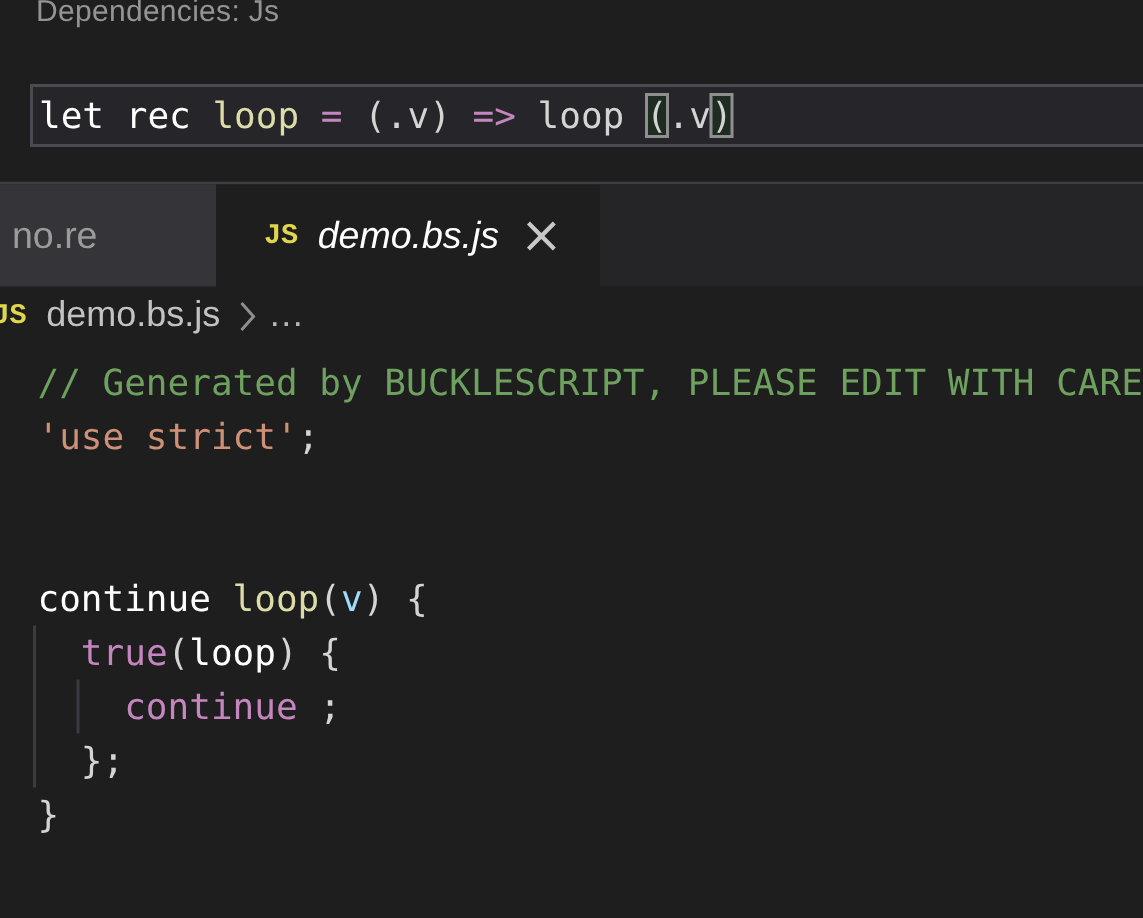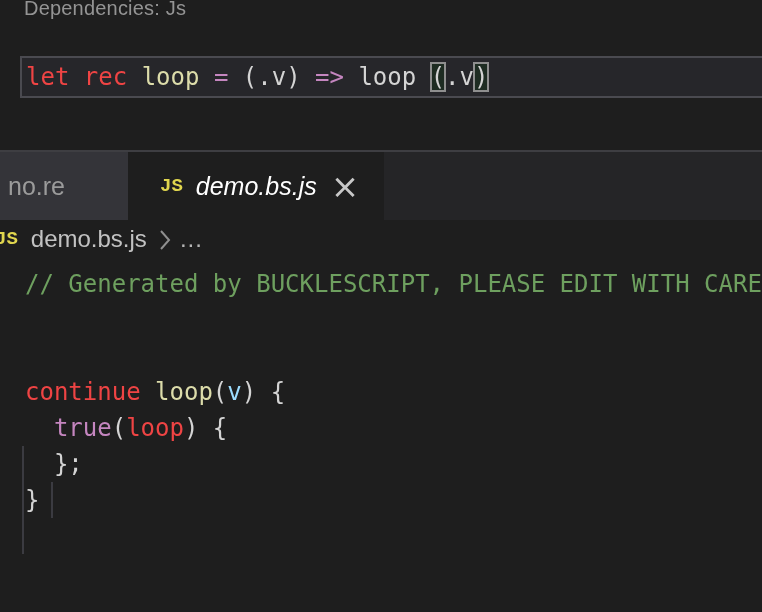--- a/index.html
+++ b/index.html
@@ -1,31 +1,31 @@
 <!DOCTYPE html>
 <html><head>
 <meta charset="utf-8">
 <style>
   html,body{margin:0;padding:0;background:#1e1e1e;width:762px;height:612px;overflow:hidden}
   *{box-sizing:border-box}
   .mono{font-family:"DejaVu Sans Mono",monospace}
 
   
-  .top-panel{position:relative;height:150px;background:#1e1e1e}
+  .top-panel{position:relative;height:121px;background:#1e1e1e}
   .dep-header{position:absolute;left:24px;top:-3px;font:20px "Liberation Sans",sans-serif;color:#949494;letter-spacing:.2px}
   .code-box{position:absolute;left:20px;right:-4px;top:56px;height:42px;background:#26262a;
             border:2px solid #4a4a50;font:24px/38px "DejaVu Sans Mono",monospace;
             white-space:pre;padding-left:4px;overflow:hidden}
 
   .group-border{height:2px;background:#3e3e42}
 
   
   .tabbar{height:68px;background:#252527;display:flex;align-items:stretch}
   .tab{display:flex;align-items:center}
-  .tab-inactive{width:128px;background:#343439;color:#9b9b9b;font:25px "Liberation Sans",sans-serif;
+  .tab-inactive{width:144px;background:#343439;color:#9b9b9b;font:25px "Liberation Sans",sans-serif;
                 padding-left:8px;overflow:hidden;white-space:nowrap}
   .tab-active{width:256px;background:#1e1e1e;padding-left:32px;white-space:nowrap}
   .tab-active .tab-label{font:italic 25px "Liberation Sans",sans-serif;color:#ffffff;margin-left:13px}
   .js-badge{color:#e0d64e;font-family:Liberation Mono, monospace;font-weight:bold;font-size:19px}
   .tab-close{color:#c8c8c8;font-size:34px;line-height:20px;margin-left:14px;font-family:"DejaVu Sans",sans-serif}
   .tab-filler{flex:1;background:#252527}
 
   
   .breadcrumb{height:38px;display:flex;align-items:center;background:#1e1e1e;
               font:24px "Liberation Sans",sans-serif;color:#c2c2c2}
@@ -35,21 +35,21 @@
   .crumb-more{color:#b5b5b5;letter-spacing:1px}
 
   
   .editor{position:relative;padding:8px 0 0 25px;font:24px/36px "DejaVu Sans Mono",monospace;height:354px}
   .code-line{white-space:pre;height:36px}
   .guide{position:absolute;width:2px;background:#3b3b41}
   .guide-a{left:22px;top:188px;height:108px}
   .guide-b{left:51px;top:224px;height:36px}
 
   
-  .tok-kw{color:#ef4444}
+  .tok-kw{color:#ffffff}
   .tok-fn{color:#dcdcaa}
   .tok-op{color:#c586c0}
   .tok-plain{color:#d4d4d4}
   .tok-param{color:#9cdcfe}
   .tok-comment{color:#6ea05f}
   .tok-string{color:#ce9178}
   .tok-bm{color:#d4d4d4;outline:2px solid #8f8f8f;outline-offset:-1px;background:#1e2c22}
 </style>
 </head>
 <body>
@@ -81,19 +81,21 @@
         <path d="M4 3 L12 12 L4 21" stroke="#8f8f8f" stroke-width="2" fill="none"></path>
       </svg>
   </span>
   <span class="crumb-more">...</span>
 </div>
 
 <div class="editor mono">
   <div class="guide guide-a"></div>
   <div class="guide guide-b"></div>
 <div class="code-line"><span class="tok-comment">// Generated by BUCKLESCRIPT, PLEASE EDIT WITH CARE</span></div>
+    <div class="code-line"><span class="tok-string">'use strict'</span><span class="tok-plain">;</span></div>
     <div class="code-line"></div>
     <div class="code-line"></div>
     <div class="code-line"><span class="tok-kw">continue</span><span class="tok-plain"> </span><span class="tok-fn">loop</span><span class="tok-plain">(</span><span class="tok-param">v</span><span class="tok-plain">)</span><span class="tok-plain"> {</span></div>
     <div class="code-line"><span class="tok-plain">  </span><span class="tok-op">true</span><span class="tok-plain">(</span><span class="tok-kw">loop</span><span class="tok-plain">)</span><span class="tok-plain"> {</span></div>
+    <div class="code-line"><span class="tok-plain">    </span><span class="tok-op">continue</span><span class="tok-plain"> ;</span></div>
     <div class="code-line"><span class="tok-plain">  };</span></div>
     <div class="code-line"><span class="tok-plain">}</span></div>
   </div>
 
 </body></html>

